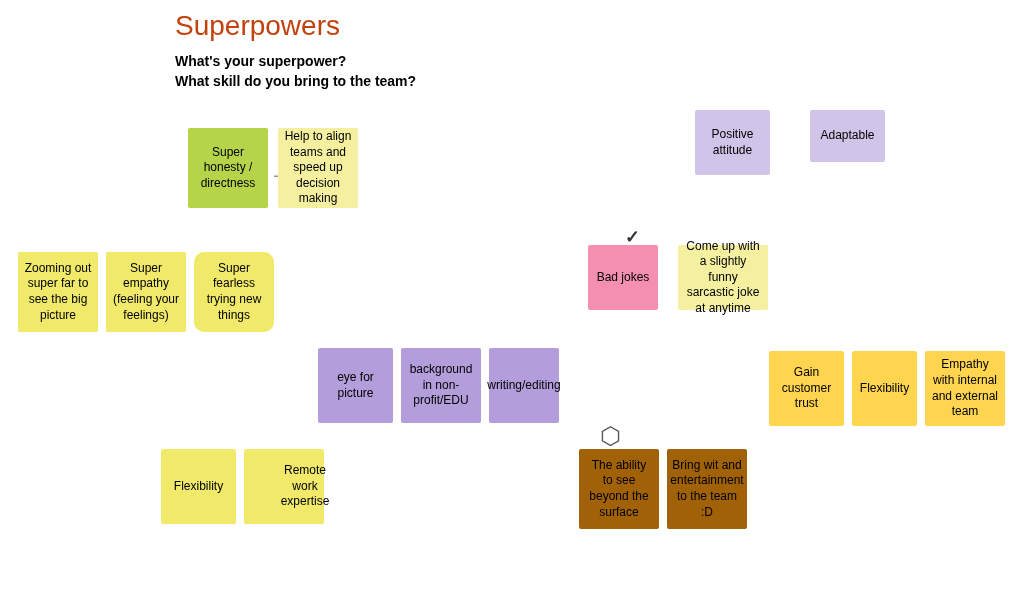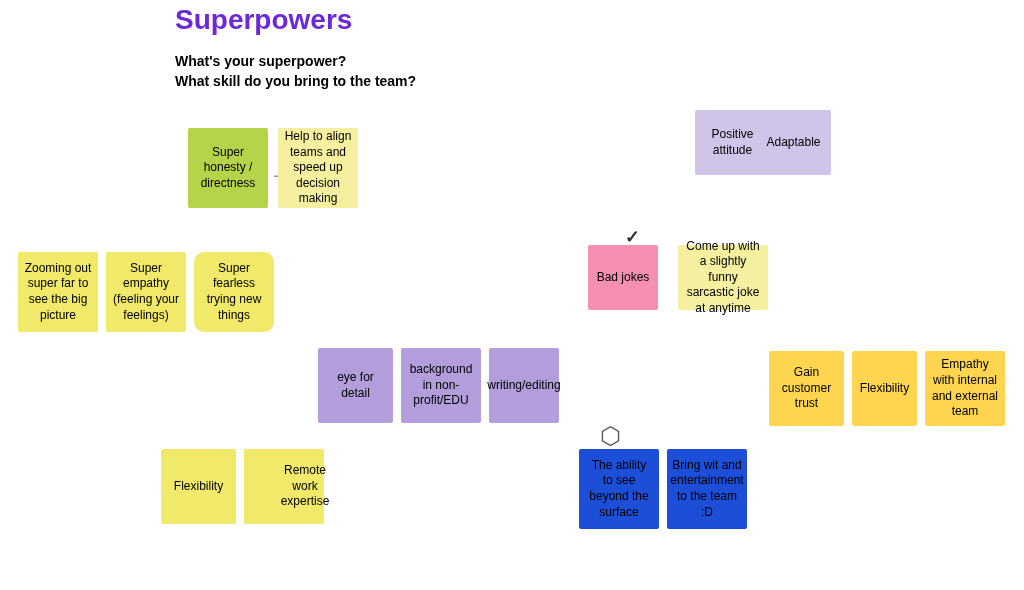--- a/index.html
+++ b/index.html
@@ -11,25 +11,25 @@
       overflow: hidden;
       position: relative;
     }
     .canvas {
       position: relative;
       width: 1024px;
       height: 590px;
     }
     h1 {
       position: absolute;
-      top: 4px;
+      top: 10px;
       left: 175px;
       font-size: 28px;
-      font-weight: bold;
-      color: #6d28d9;
+      font-weight: normal;
+      color: #c2410c;
     }
     .subtitle {
       position: absolute;
       top: 52px;
       left: 175px;
       font-size: 14px;
       font-weight: bold;
       color: #000000;
       line-height: 1.4;
     }
@@ -44,21 +44,21 @@
       padding: 6px;
       border-radius: 2px;
       line-height: 1.3;
     }
     .yellow { background: #f0e96a; }
     .light-yellow { background: #f5f0a0; }
     .green { background: #b5d44a; }
     .purple { background: #b39ddb; }
     .light-purple { background: #d1c4e9; }
     .pink { background: #f48fb1; }
-    .cyan { background: #1d4ed8; }
+    .cyan { background: #a16207; }
     .orange-yellow { background: #ffd54f; }
     .arrow {
       position: absolute;
       display: flex;
       align-items: center;
       font-size: 18px;
       color: #333;
     }
     .checkmark {
       position: absolute;
@@ -83,27 +83,27 @@
   </div>
 
   <div class="arrow" style="top:163px; left:270px;">→</div>
 
   <div class="checkmark" style="top:226px; left:625px;">✓</div>
 
   <div class="hex-icon" style="top:422px; left:600px;">⬡</div>
 <div class="sticky green" style="top: 128px; left: 188px; width: 80px; height: 80px;">Super honesty / directness</div>
     <div class="sticky light-yellow" style="top: 128px; left: 278px; width: 80px; height: 80px;">Help to align teams and speed up decision making</div>
     <div class="sticky light-purple" style="top: 110px; left: 695px; width: 75px; height: 65px;">Positive attitude</div>
-    <div class="sticky light-purple" style="top: 110px; left: 756px; width: 75px; height: 65px;">Adaptable</div>
+    <div class="sticky light-purple" style="top: 110px; left: 810px; width: 75px; height: 52px;">Adaptable</div>
     <div class="sticky yellow" style="top: 252px; left: 18px; width: 80px; height: 80px;">Zooming out super far to see the big picture</div>
     <div class="sticky yellow" style="top: 252px; left: 106px; width: 80px; height: 80px;">Super empathy (feeling your feelings)</div>
     <div class="sticky yellow" style="top: 252px; left: 194px; width: 80px; height: 80px; border-radius: 10px;">Super fearless trying new things</div>
     <div class="sticky pink" style="top: 245px; left: 588px; width: 70px; height: 65px;">Bad jokes</div>
     <div class="sticky light-yellow" style="top: 245px; left: 678px; width: 90px; height: 65px;">Come up with a slightly funny sarcastic joke at anytime</div>
-    <div class="sticky purple" style="top: 348px; left: 318px; width: 75px; height: 75px;">eye for detail</div>
+    <div class="sticky purple" style="top: 348px; left: 318px; width: 75px; height: 75px;">eye for picture</div>
     <div class="sticky purple" style="top: 348px; left: 401px; width: 80px; height: 75px;">background in non-profit/EDU</div>
     <div class="sticky purple" style="top: 348px; left: 489px; width: 70px; height: 75px;">writing/editing</div>
     <div class="sticky orange-yellow" style="top: 351px; left: 769px; width: 75px; height: 75px;">Gain customer trust</div>
     <div class="sticky orange-yellow" style="top: 351px; left: 852px; width: 65px; height: 75px;">Flexibility</div>
     <div class="sticky orange-yellow" style="top: 351px; left: 925px; width: 80px; height: 75px;">Empathy with internal and external team</div>
     <div class="sticky yellow" style="top: 449px; left: 161px; width: 75px; height: 75px;">Flexibility</div>
     <div class="sticky yellow" style="top: 449px; left: 244px; width: 80px; height: 75px; padding-left: 48px;">Remote work expertise</div>
     <div class="sticky cyan" style="top: 449px; left: 579px; width: 80px; height: 80px;">The ability to see beyond the surface</div>
     <div class="sticky cyan" style="top: 449px; left: 667px; width: 80px; height: 80px;">Bring wit and entertainment to the team :D</div>
   </div>

